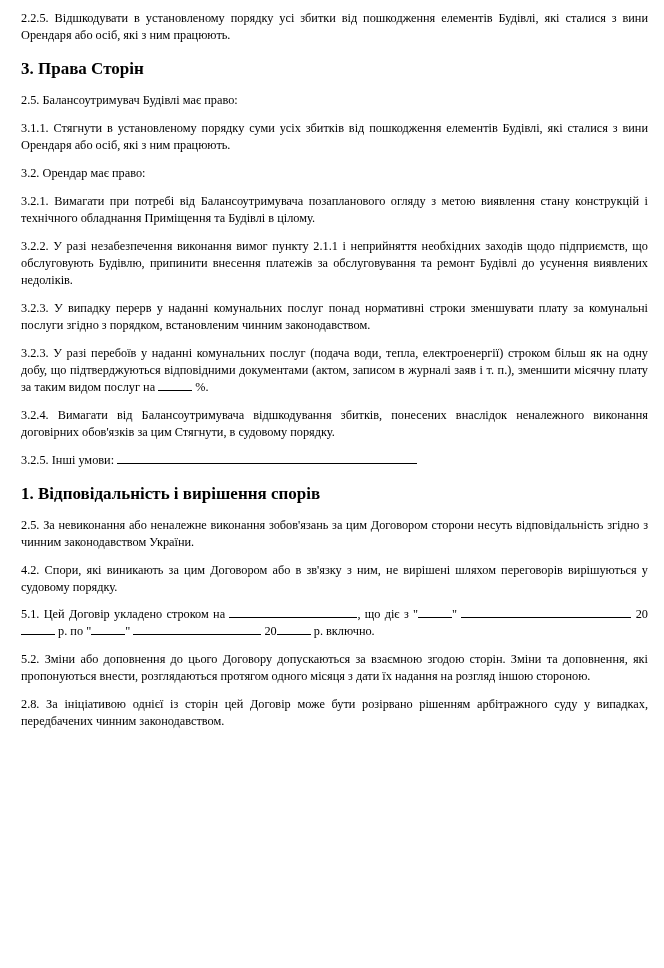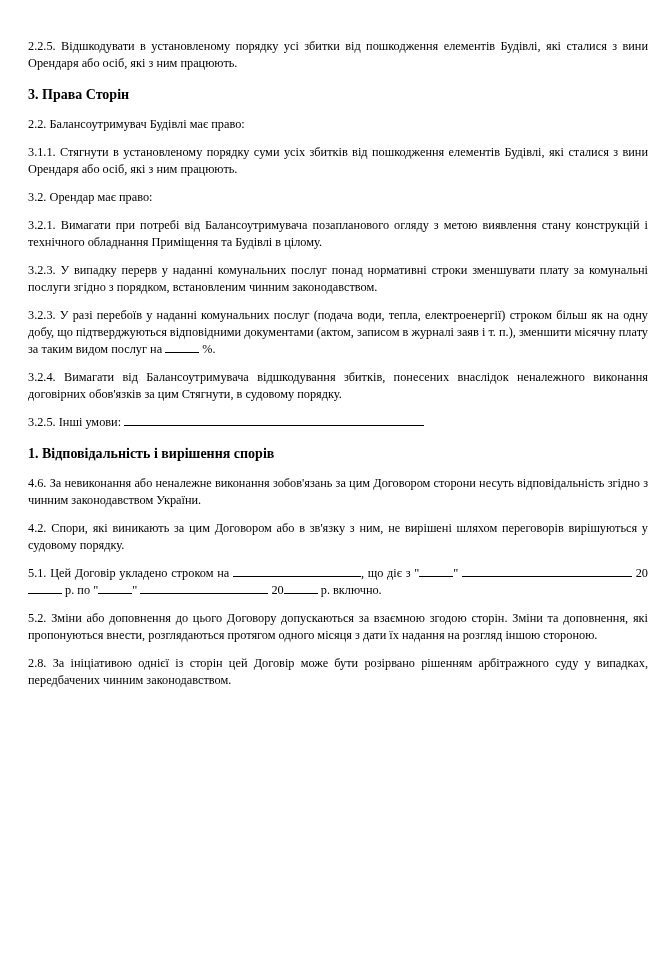--- a/index.html
+++ b/index.html
@@ -9,33 +9,32 @@
   }
   body {
     width: 664px;
     min-height: 968px;
     font-family: "Liberation Serif", "DejaVu Serif", serif;
     color: #000000;
   }
   .page {
     width: 664px;
     box-sizing: border-box;
-    padding: 10px 16px 14px 28px;
-    margin-top: 28px;
+    padding: 10px 16px 14px 21px;
   }
   p {
     margin: 0 0 11px 0;
     font-size: 12.3px;
     line-height: 1.38;
     text-align: justify;
     text-indent: 0;
   }
   h2 {
     margin: 14px 0 12px 0;
-    font-size: 14px;
+    font-size: 17px;
     font-weight: bold;
     line-height: 1.3;
     text-align: left;
   }
   .blank-line {
     display: inline-block;
     border-bottom: 1px solid #000;
     vertical-align: baseline;
   }
   .u-short { width: 34px; }
@@ -45,41 +44,42 @@
 </style>
 </head>
 <body>
 
 <div class="page">
 
   <p>2.2.5. Відшкодувати в установленому порядку усі збитки від пошкодження елементів Будівлі, які сталися з вини Орендаря або осіб, які з ним працюють.</p>
 
   <h2>3. Права Сторін</h2>
 
-  <p>2.2. Балансоутримувач Будівлі має право:</p>
+  <p>2.5. Балансоутримувач Будівлі має право:</p>
 
   <p>3.1.1. Стягнути в установленому порядку суми усіх збитків від пошкодження елементів Будівлі, які сталися з вини Орендаря або осіб, які з ним працюють.</p>
 
 
   <p>3.2. Орендар має право:</p>
 
   <p>3.2.1. Вимагати при потребі від Балансоутримувача позапланового огляду з метою виявлення стану конструкцій і технічного обладнання Приміщення та Будівлі в цілому.</p>
 
+  <p>3.2.2. У разі незабезпечення виконання вимог пункту 2.1.1 і неприйняття необхідних заходів щодо підприємств, що обслуговують Будівлю, припинити внесення платежів за обслуговування та ремонт Будівлі до усунення виявлених недоліків.</p>
 
   <p>3.2.3. У випадку перерв у наданні комунальних послуг понад нормативні строки зменшувати плату за комунальні послуги згідно з порядком, встановленим чинним законодавством.</p>
 
   <p><span>3.2.3. У разі перебоїв у наданні комунальних послуг (подача води, тепла, електроенергії) строком більш як на одну добу, що підтверджуються відповідними документами (актом, записом в журналі заяв і т. п.), зменшити місячну плату за таким видом послуг на </span><span class="blank-line u-short"></span><span> %.</span></p>
 
   <p>3.2.4. Вимагати від Балансоутримувача відшкодування збитків, понесених внаслідок неналежного виконання договірних обов'язків за цим Стягнути, в судовому порядку.</p>
 
   <p><span>3.2.5. Інші умови: </span><span class="blank-line u-fill"></span></p>
 
   <h2>1. Відповідальність і вирішення спорів</h2>
 
-  <p>4.6. За невиконання або неналежне виконання зобов'язань за цим Договором сторони несуть відповідальність згідно з чинним законодавством України.</p>
+  <p>2.5. За невиконання або неналежне виконання зобов'язань за цим Договором сторони несуть відповідальність згідно з чинним законодавством України.</p>
 
   <p>4.2. Спори, які виникають за цим Договором або в зв'язку з ним, не вирішені шляхом переговорів вирішуються у судовому порядку.</p>
 
 
   <p id="clause-5-1"><span>5.1. Цей Договір укладено строком на </span><span class="blank-line u-long"></span><span>, що діє з "</span><span class="blank-line u-short"></span><span>" </span><span class="blank-line u-xlong"></span><span> 20</span><span class="blank-line u-short"></span><span> р. по "</span><span class="blank-line u-short"></span><span>" </span><span class="blank-line u-long"></span><span> 20</span><span class="blank-line u-short"></span><span> р. включно.</span></p>
 
   <p>5.2. Зміни або доповнення до цього Договору допускаються за взаємною згодою сторін. Зміни та доповнення, які пропонуються внести, розглядаються протягом одного місяця з дати їх надання на розгляд іншою стороною.</p>
 
   <p>2.8. За ініціативою однієї із сторін цей Договір може бути розірвано рішенням арбітражного суду у випадках, передбачених чинним законодавством.</p>
 

